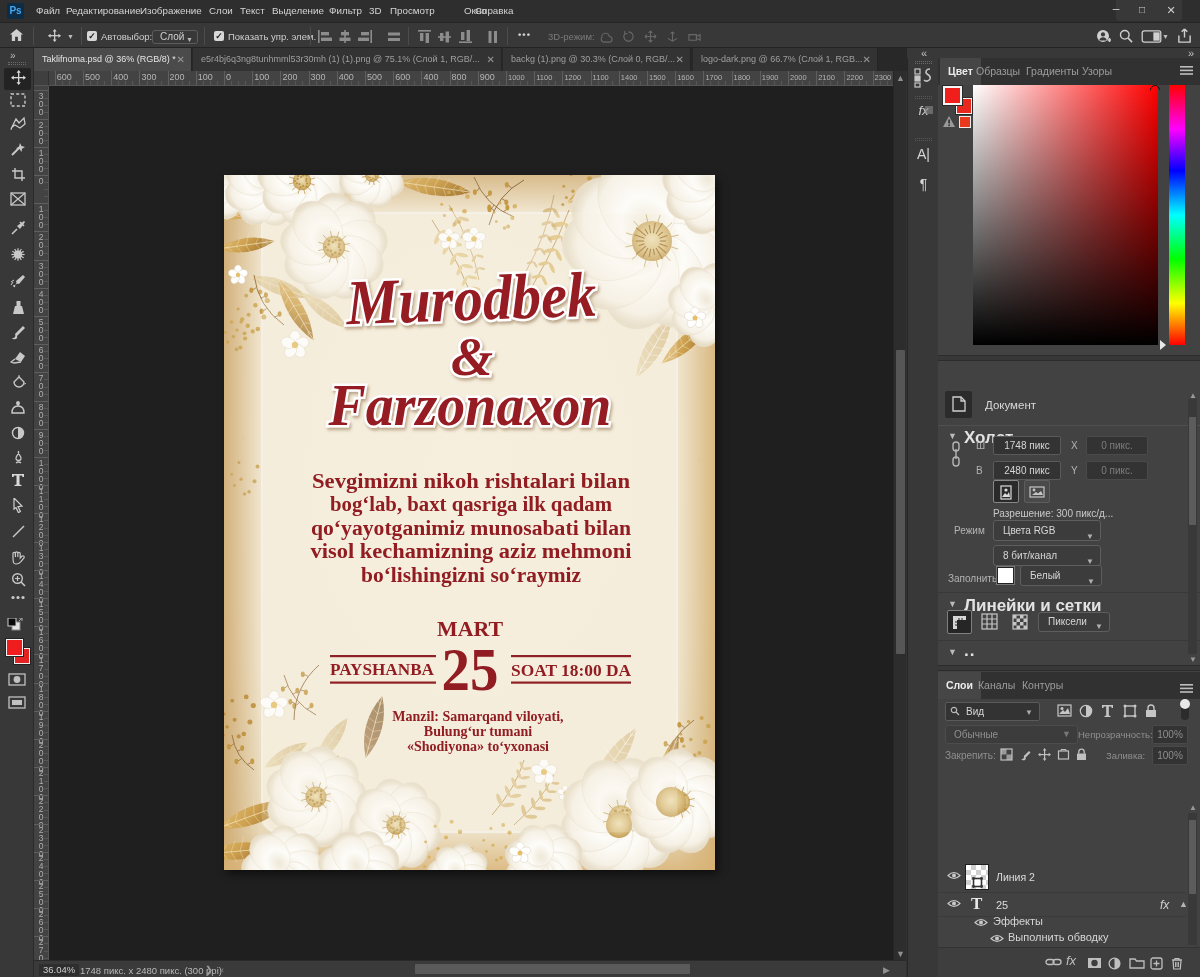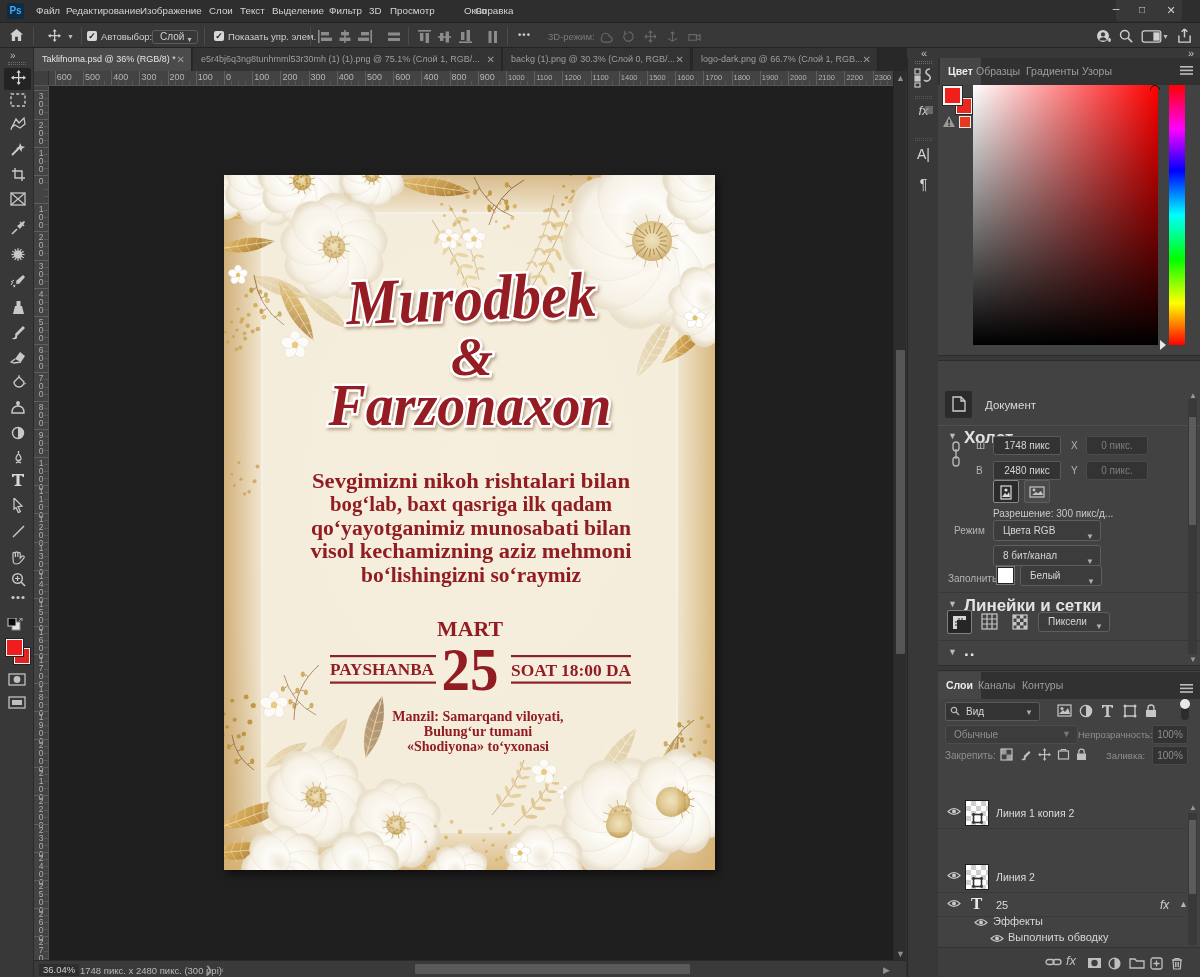--- a/index.html
+++ b/index.html
@@ -2180,38 +2180,20 @@
           </svg>
         </div>
         <div class="abs" style="left:138px;top:49px">
           <svg width="11" height="13" viewBox="0 0 11 13">
             <rect x="1" y="5.5" width="9" height="6.5" fill="#c0c0c0"></rect>
             <path d="M2.8 5.5V3.8a2.7 2.7 0 0 1 5.4 0v1.7" fill="none" stroke="#c0c0c0" stroke-width="1.3"></path>
           </svg>
         </div>
         <div class="plab" style="left:168px;top:51px;color:#8f8f8f;font-size:9.5px">Заливка:</div>
         <div class="fld dis" style="left:214px;top:47px;width:36px;height:19px;line-height:17px;color:#8f8f8f">100%</div>
-        <div class="lrow" style="top:98px">
-          <div class="leye">
-            <svg width="14" height="9" viewBox="0 0 14 9">
-              <path d="M1 4.5 Q7 -1.5 13 4.5 Q7 10.5 1 4.5z" fill="none" stroke="#c9c9c9" stroke-width="1.1"></path>
-              <circle cx="7" cy="4.5" r="2" fill="#c9c9c9"></circle>
-            </svg>
-          </div>
-          <div class="lthumb">
-            <svg width="11" height="11" viewBox="0 0 11 11" style="position:absolute;left:6px;top:12px">
-              <rect x="1.5" y="1.5" width="8" height="8" fill="#fff" stroke="#333" stroke-width="1.6"></rect>
-              <circle cx="1.5" cy="1.5" r="1.4" fill="#333"></circle>
-              <circle cx="9.5" cy="1.5" r="1.4" fill="#333"></circle>
-              <circle cx="1.5" cy="9.5" r="1.4" fill="#333"></circle>
-              <circle cx="9.5" cy="9.5" r="1.4" fill="#333"></circle>
-            </svg>
-          </div>
-          <div class="lname">Линия 1 копия 2</div>
-        </div>
         <div class="lrow" style="top:162px">
           <div class="leye">
             <svg width="14" height="9" viewBox="0 0 14 9">
               <path d="M1 4.5 Q7 -1.5 13 4.5 Q7 10.5 1 4.5z" fill="none" stroke="#c9c9c9" stroke-width="1.1"></path>
               <circle cx="7" cy="4.5" r="2" fill="#c9c9c9"></circle>
             </svg>
           </div>
           <div class="lthumb">
             <svg width="11" height="11" viewBox="0 0 11 11" style="position:absolute;left:6px;top:12px">
               <rect x="1.5" y="1.5" width="8" height="8" fill="#fff" stroke="#333" stroke-width="1.6"></rect>

